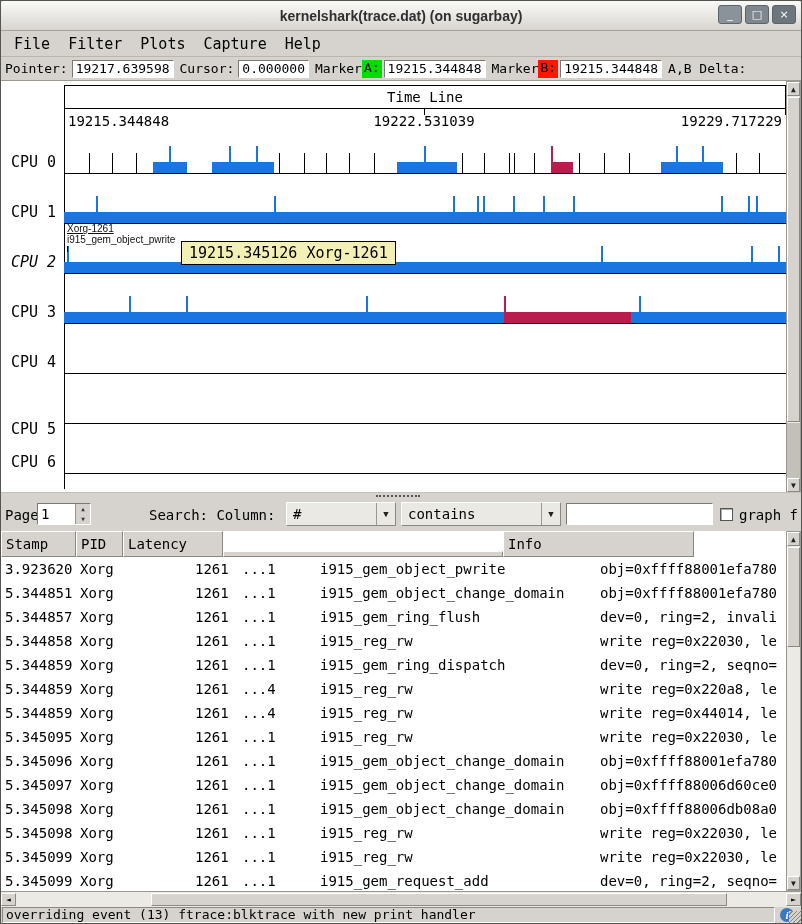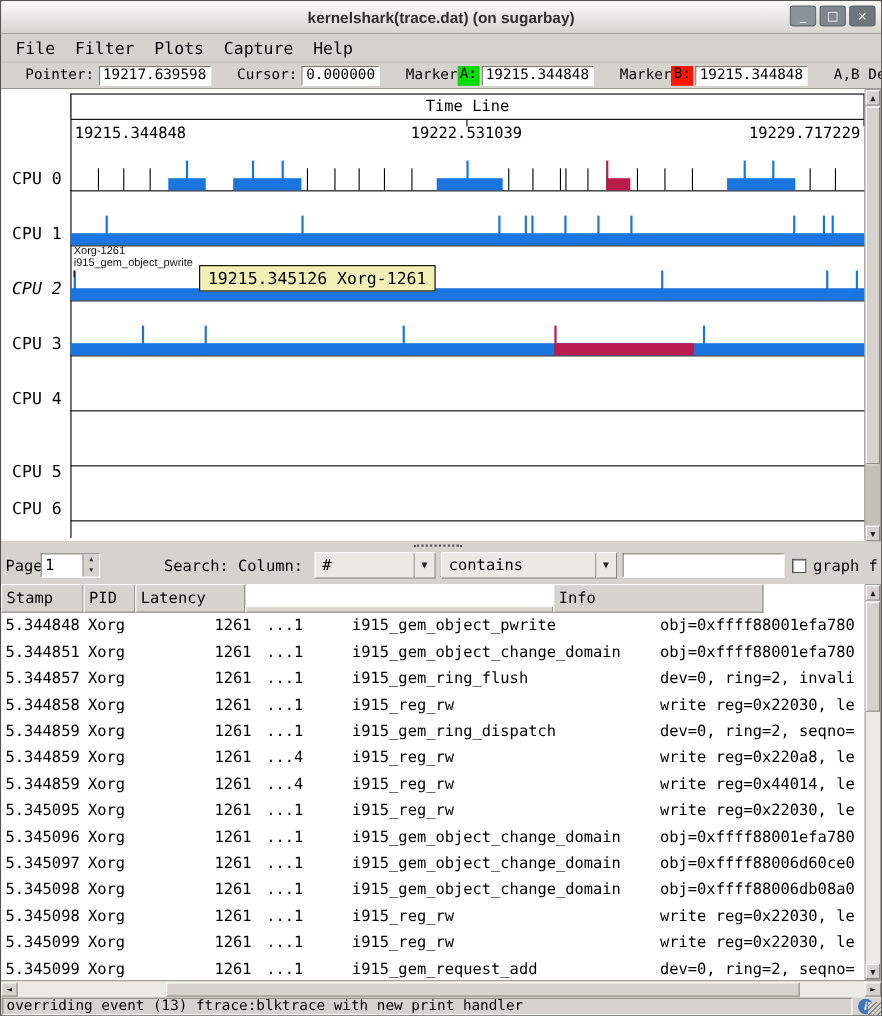--- a/index.html
+++ b/index.html
@@ -13,21 +13,21 @@
   .winbtns { position:absolute; right:5px; top:4px; display:flex; gap:3px; }
   .winbtn { width:24px; height:19px; border-radius:3px; color:#fff; font-size:11px; line-height:17px; text-align:center; border:1px solid #5d6469; cursor:default; font-family:"DejaVu Sans", sans-serif; }
   .winbtn.min { background:#8b939a; } .winbtn.max { background:#7f878e; } .winbtn.close { background:#6e767d; }
 
   
   .menubar { height:26px; background:#d6d3ce; border-bottom:1px solid #b9b6b0; display:flex; align-items:center; padding-left:4px; }
   .menu-item { font-size:15px; color:#000; padding:2px 9px; }
 
   
   .pointerbar { height:24px; background:#d6d3ce; border-bottom:1px solid #9d9a94; display:flex; align-items:center; padding-left:4px; white-space:nowrap; overflow:hidden; font-size:13px; }
-  .pb-label { margin-right:4px;margin-left:18px; }
+  .pb-label { margin-right:4px; }
   .pb-box { background:#fff; border:1px solid; border-color:#7a7a75 #ffffff #ffffff #7a7a75; padding:0 3px; margin-right:6px; height:18px; line-height:16px; }
   .pb-key { padding:0 2px; height:18px; line-height:16px; margin-right:2px; }
   .pb-key.a { background:#00dd00; } .pb-key.b { background:#ff1republic500; background:#ff1500; }
 
   
   .graph-panel { height:412px; background:#fff; position:relative; overflow:hidden; border-bottom:1px solid #c5c2bc; }
   .plot-vline { position:absolute; width:1px; background:#000; }
   .tl-box { position:absolute; left:63px; top:4px; width:722px; height:24px; border:1px solid #000; text-align:center; font-size:14px; line-height:22px; background:#fff; }
   .tl-stamp { position:absolute; top:32px; font-size:14px; color:#000; }
   .cpu-label { position:absolute; left:10px; width:50px; font-size:15px; color:#000; }
@@ -186,21 +186,21 @@
         <div class="gtick" style="left: 503px; top: 215px; width: 2px; height: 27px; background: rgb(184, 29, 77);"></div>
         <div class="gtick" style="left: 638px; top: 215px; width: 2px; height: 27px; background: rgb(27, 117, 224);"></div>
         <div class="cpu-label" style="top: 272px;">CPU 4</div>
         <div class="baseline" style="top: 292px;"></div>
         <div class="cpu-label" style="top: 339px;">CPU 5</div>
         <div class="baseline" style="top: 342px;"></div>
         <div class="cpu-label" style="top: 372px;">CPU 6</div>
         <div class="baseline" style="top: 392px;"></div>
       </div>
 
-    <div class="hover-lbl" style="left:66px; top:142px;">Xorg-1261</div>
+    <div class="hover-lbl" style="left:66px; top:142px;text-decoration:underline;">Xorg-1261</div>
     <div class="hover-lbl" style="left:66px; top:153px;">i915_gem_object_pwrite</div>
     <div class="plot-vline" style="left:66px; top:165px; height:6px;"></div>
     <div class="tooltip" style="left:180px; top:160px;">19215.345126 Xorg-1261</div>
 
     <div class="vscroll" style="right:0; top:0; height:412px;">
       <div class="sb-btn" style="top:0;">▲</div>
       <div class="sb-thumb" style="top:15px; height:325px;"></div>
       <div class="sb-shade" style="top:341px; height:55px;"></div>
       <div class="sb-btn" style="top:396px;">▼</div>
     </div>
@@ -236,21 +236,21 @@
   <div class="table-area">
     <div class="thead" id="thead">
         <div class="th" style="width: 75px;">Stamp</div>
         <div class="th" style="width: 47px;">PID</div>
         <div class="th" style="width: 100px;">Latency</div>
         <div class="th" style="width: 280px; margin-top: 20px;">Event</div>
         <div class="th" style="width: 191px;">Info</div>
       </div>
     <div class="rows" id="trows">
         <div class="trow">
-          <div class="td" style="width: 75px;">5.344848</div>
+          <div class="td" style="width: 75px;">3.923620</div>
           <div class="td" style="width: 115px;">Xorg</div>
           <div class="td" style="width: 47px;">1261</div>
           <div class="td" style="width: 78px;">...1</div>
           <div class="td" style="width: 280px;">i915_gem_object_pwrite</div>
           <div class="td" style="width: 191px;">obj=0xffff88001efa780</div>
         </div>
         <div class="trow">
           <div class="td" style="width: 75px;">5.344851</div>
           <div class="td" style="width: 115px;">Xorg</div>
           <div class="td" style="width: 47px;">1261</div>

